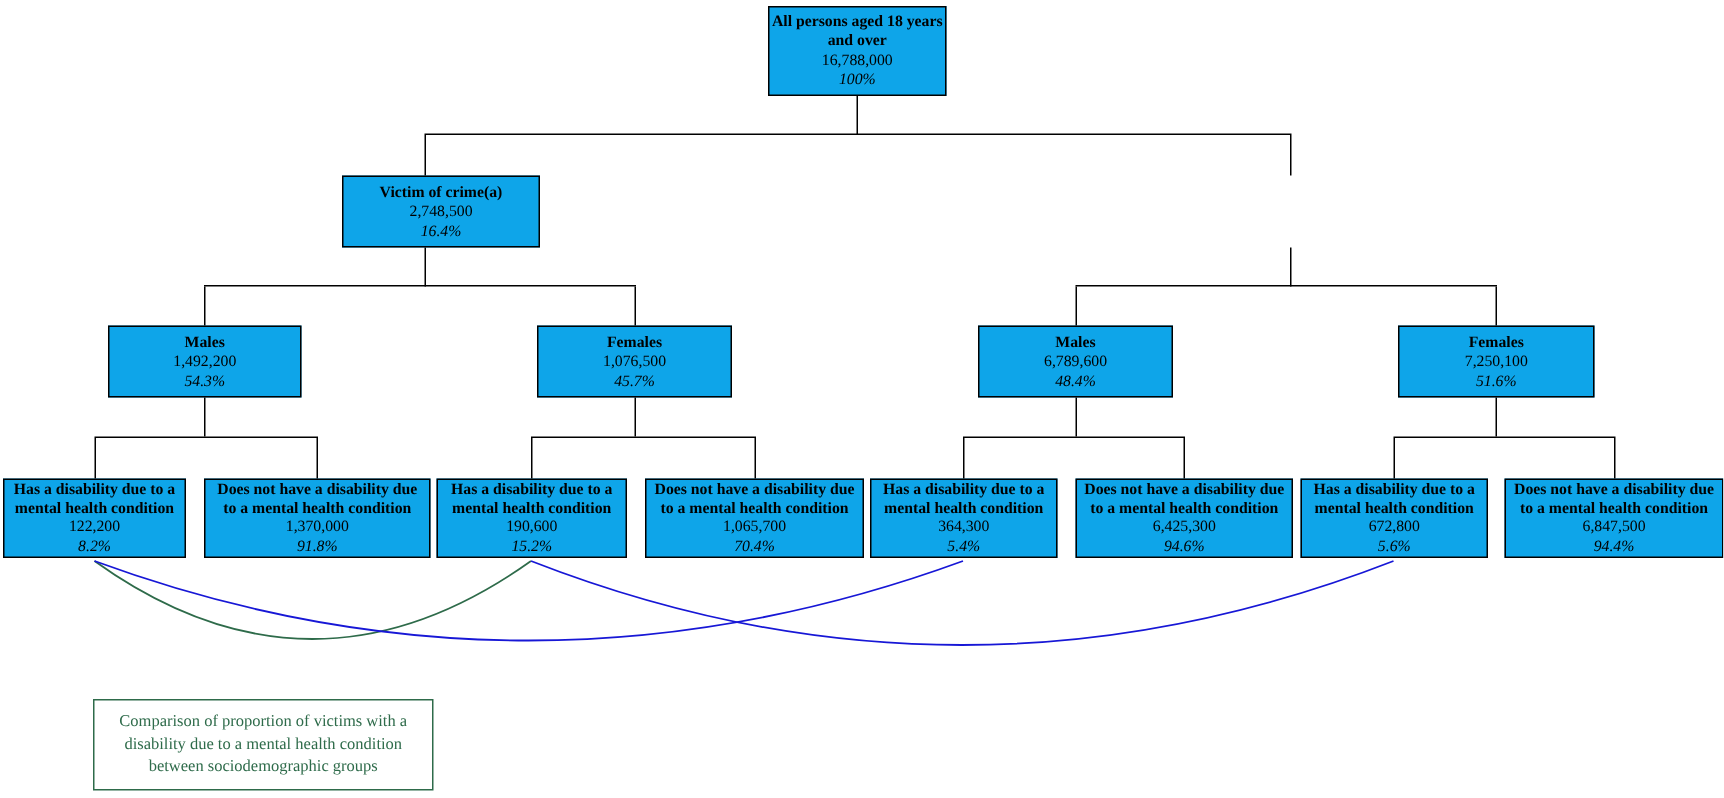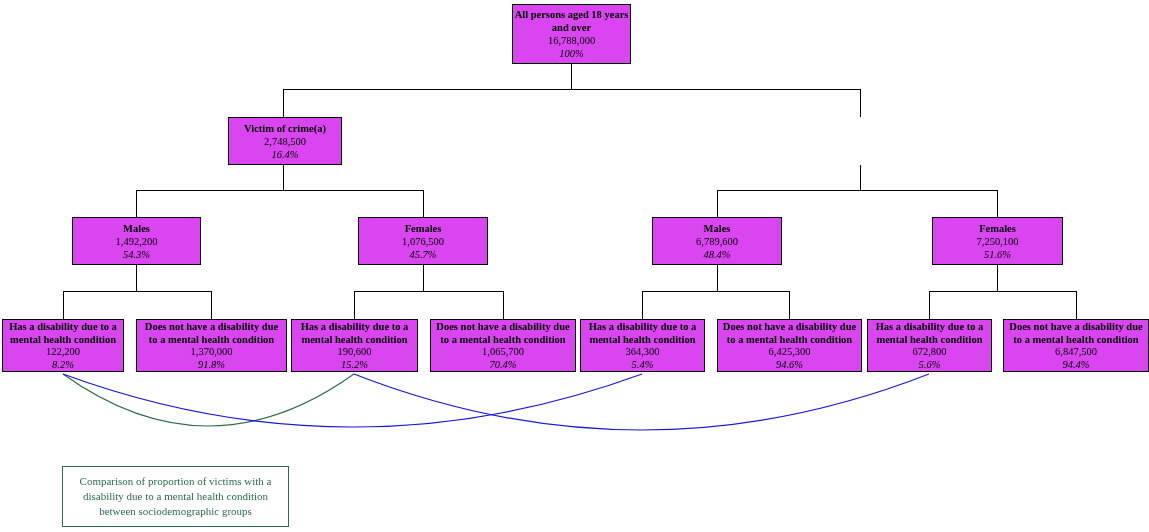--- a/index.html
+++ b/index.html
@@ -2,21 +2,21 @@
 <html style="--green: #2e6b4a; --blue: #1717d6; --line: #000000;"><head>
 <meta charset="utf-8">
 <style>
   html,body{margin:0;padding:0;background:#fff;}
   #canvas{
     position:relative;width:1149px;height:532px;background:#ffffff;
     font-family:"Liberation Serif","DejaVu Serif",serif;color:#000;
     overflow:hidden;
   }
   .node{
-    position:absolute;border:1px solid #000;background:#d946ef;
+    position:absolute;border:1px solid #000;background:#0ea5e9;
     text-align:center;box-sizing:border-box;overflow:hidden;
   }
   .node .t{font-weight:bold;font-size:10.5px;line-height:13px;white-space:pre-line;}
   .node .v{font-size:10.5px;line-height:13px;}
   .node .p{font-size:10.5px;line-height:13px;font-style:italic;}
   .lvl1{padding-top:3px;}
   .lvl2,.lvl3{padding-top:4px;}
   .lvl4{padding-top:1px;text-align:center;}
   .lvl4 .t{line-height:12.5px;}
   .lvl4 .v,.lvl4 .p{line-height:12.5px;}
@@ -38,21 +38,21 @@
 
 <div id="canvas">
 
   <div class="node lvl1" style="left:512px;top:4px;width:119px;height:60px;">
     <div class="t">All persons aged 18 years
 and over</div>
     <div class="v">16,788,000</div>
     <div class="p">100%</div>
   </div>
 
-  <div class="node lvl2" style="left:228px;top:117px;width:114px;height:48px;">
+  <div class="node lvl2" style="left:228px;top:117px;width:132px;height:48px;">
     <div class="t">Victim of crime(a)</div>
     <div class="v">2,748,500</div>
     <div class="p">16.4%</div>
   </div>
 
   <div class="node lvl3" style="left:72px;top:217px;width:129px;height:48px;">
     <div class="t">Males</div>
     <div class="v">1,492,200</div>
     <div class="p">54.3%</div>
   </div>

